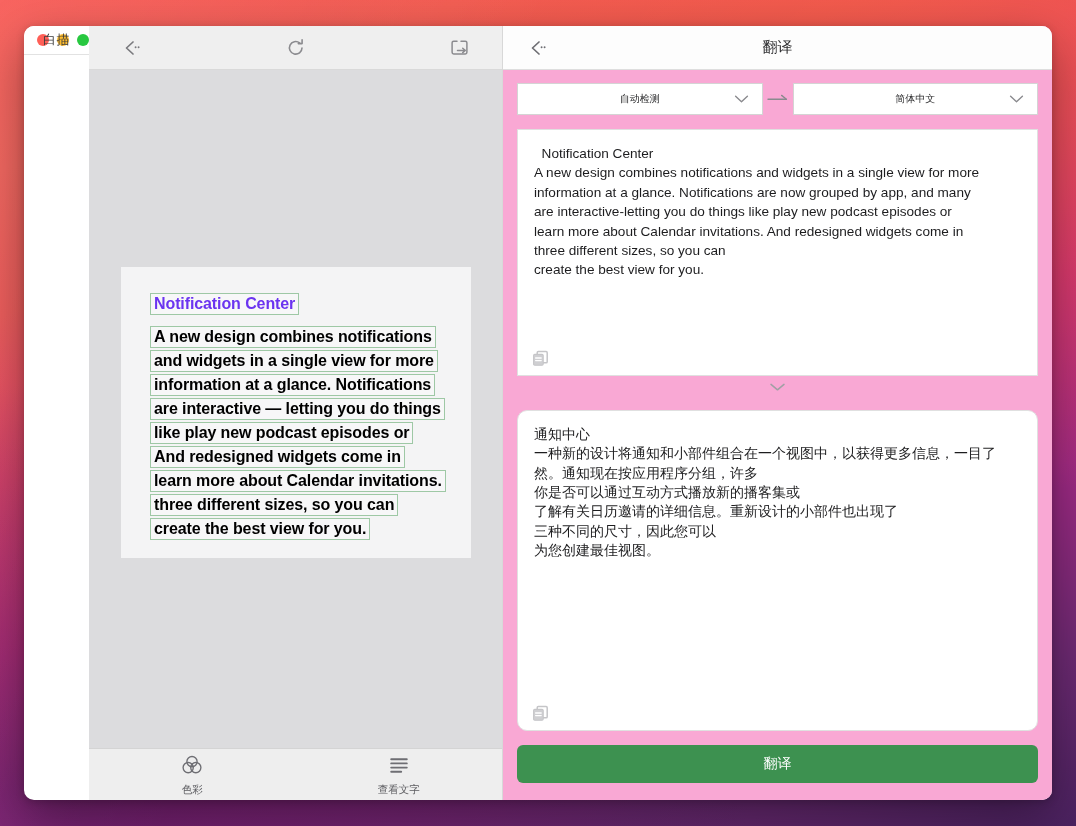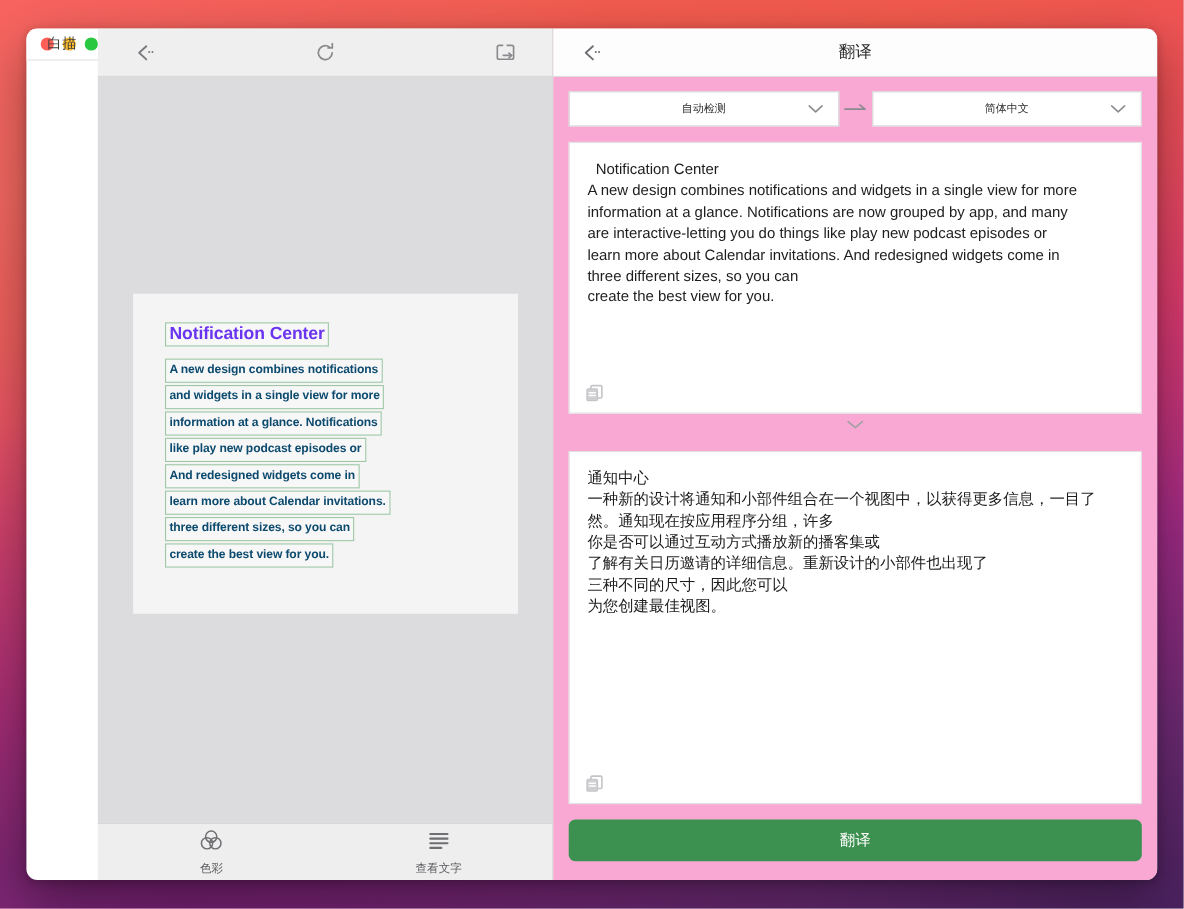--- a/index.html
+++ b/index.html
@@ -127,24 +127,24 @@
     width: 350px;
     height: 291px;
     background: #f4f4f5;
   }
   .ocr-inner { padding: 26px 0 0 29px; }
   .ocr-box {
     display: inline-block;
     border: 1px solid #9ec8a5;
     background: rgba(255,255,255,0.28);
     padding: 0px 3px 1px 3px;
-    font-size: 11px;
+    font-size: 16px;
     font-weight: 700;
     line-height: 19px;
-    color: #0c4a6e;
+    color: #000000;
     letter-spacing: -0.1px;
     white-space: nowrap;
     cursor: text;
   }
   .ocr-box.title-box {
     color: #6b34f0;
     font-size: 16px;
     margin-bottom: 11px;
   }
   .ocr-lines { display: flex; flex-direction: column; align-items: flex-start; gap: 2px; }
@@ -232,21 +232,21 @@
 
   .text-card {
     margin: 14px 14px 0 14px;
     background: #ffffff;
     border: 1px solid #e0e0e0;
     display: flex;
     flex-direction: column;
     position: relative;
   }
   .text-card.source { height: 254px; }
-  .text-card.target { height: 330px; }
+  .text-card.target { height: 330px; border-radius: 10px; }
   .text-body {
     flex: 1;
     padding: 14px 16px 6px 16px;
     font-size: 13.6px;
     line-height: 19.4px;
     color: #1d1d1f;
     white-space: pre-wrap;
     overflow: hidden;
     cursor: text;
   }
@@ -333,20 +333,21 @@
       </div>
 
       <div class="left-canvas">
         <div class="ocr-sheet">
           <div class="ocr-inner">
             <div class="ocr-box title-box">Notification Center</div>
             <div class="ocr-lines">
               <div class="ocr-box">A new design combines notifications</div>
               <div class="ocr-box">and widgets in a single view for more</div>
               <div class="ocr-box">information at a glance. Notifications</div>
+              <div class="ocr-box">are interactive — letting you do things</div>
               <div class="ocr-box">like play new podcast episodes or</div>
               <div class="ocr-box">And redesigned widgets come in</div>
               <div class="ocr-box">learn more about Calendar invitations.</div>
               <div class="ocr-box">three different sizes, so you can</div>
               <div class="ocr-box">create the best view for you.</div>
             </div>
           </div>
         </div>
       </div>
 

